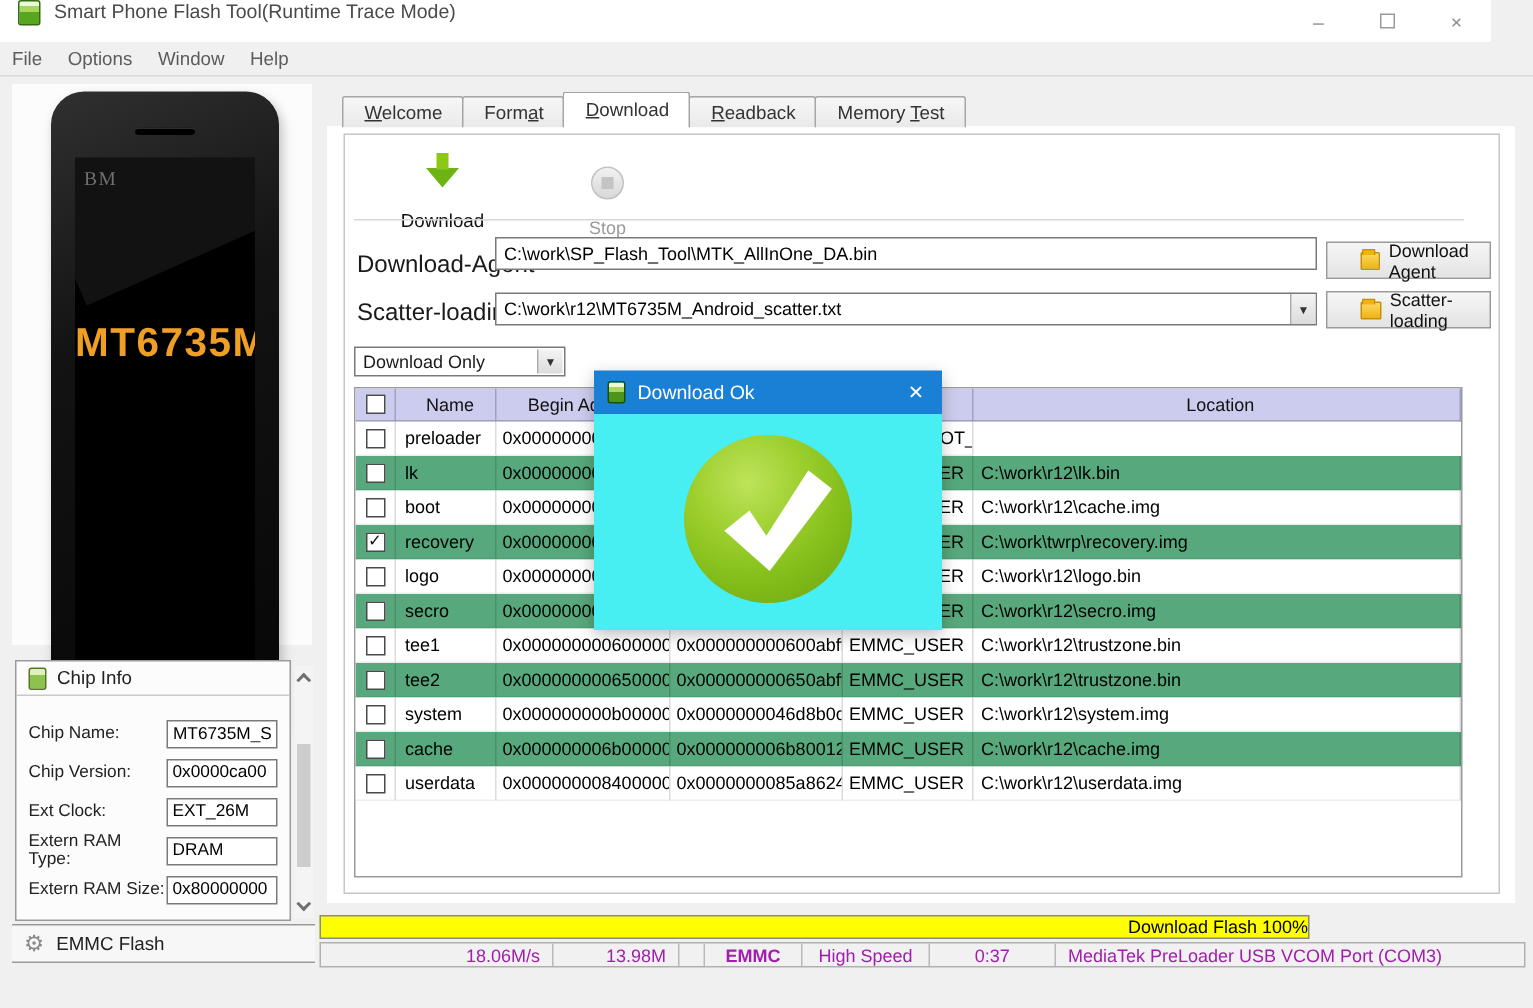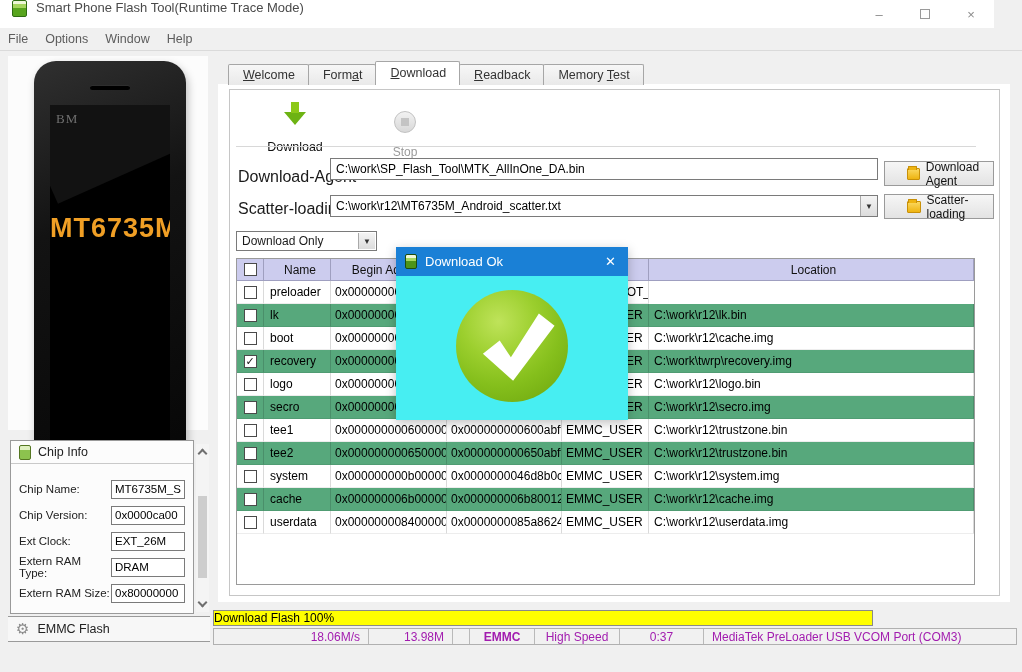--- a/index.html
+++ b/index.html
@@ -104,21 +104,21 @@
   .dialog{position:absolute;left:396px;top:247px;width:232px;height:173px;z-index:20;box-shadow:0 3px 10px rgba(0,0,0,.25);}
   .dialog-titlebar{height:29px;background:var(--accent-blue);display:flex;align-items:center;padding:0 9px;gap:8px;}
   .dialog-icon{width:12px;height:15px;border:1px solid #1d4d0c;border-radius:2px;background:linear-gradient(#eef7d8 0 25%, #a6d65e 25% 50%, #4d9418 50% 100%);}
   .dialog-title{color:#fff;font-size:13px;flex:1;}
   .dialog-close{color:#fff;font-size:13px;padding:0 3px;}
   .dialog-body{height:144px;background:var(--dialog-cyan);position:relative;}
   .ok-circle{position:absolute;left:60px;top:14px;width:112px;height:112px;border-radius:50%;background:radial-gradient(circle at 38% 28%, #bfe35a 0%, #9ccf2e 35%, var(--check-green) 60%, #6aa30c 100%);}
   .ok-circle svg{position:absolute;left:0;top:0;}
 
   
-  .progressbar{position:absolute;left:213px;top:610px;width:660px;height:16px;background:var(--progress-yellow);border:1px solid #8a8a8a;display:flex;align-items:center;justify-content:flex-start;font-size:12px;color:#000;}
+  .progressbar{position:absolute;left:213px;top:610px;width:660px;height:16px;background:var(--progress-yellow);border:1px solid #8a8a8a;display:flex;align-items:center;justify-content:flex-end;font-size:12px;color:#000;}
   .statusbar{position:absolute;left:213px;top:628px;width:804px;height:17px;background:#f1f1f1;border:1px solid #b0b0b0;display:flex;}
   .status-cell{border-right:1px solid #b9b9b9;font-size:12px;color:#a21caf;display:flex;align-items:center;padding:0 8px;white-space:nowrap;overflow:hidden;}
   .status-cell:last-child{border-right:none;flex:1;}
   .status-cell.bold{font-weight:bold;}
   .a-right{justify-content:flex-end;}
   .a-center{justify-content:center;}
 </style>
 </head>
 <body>
 

